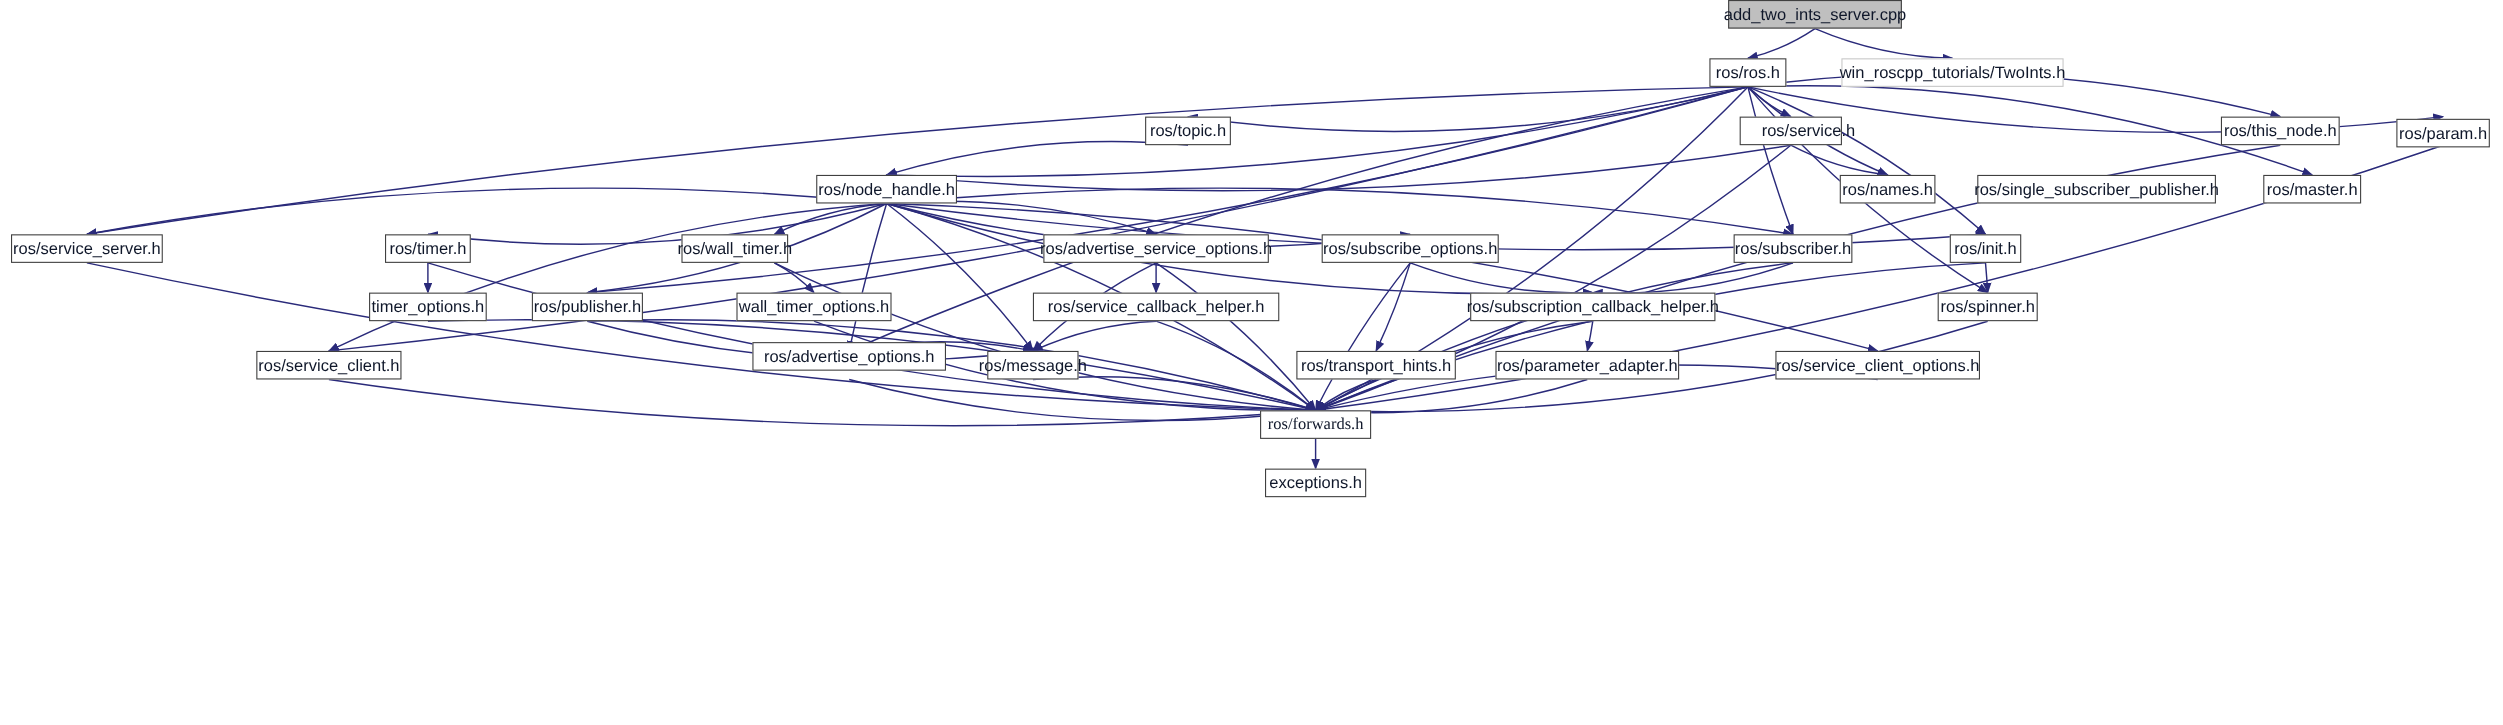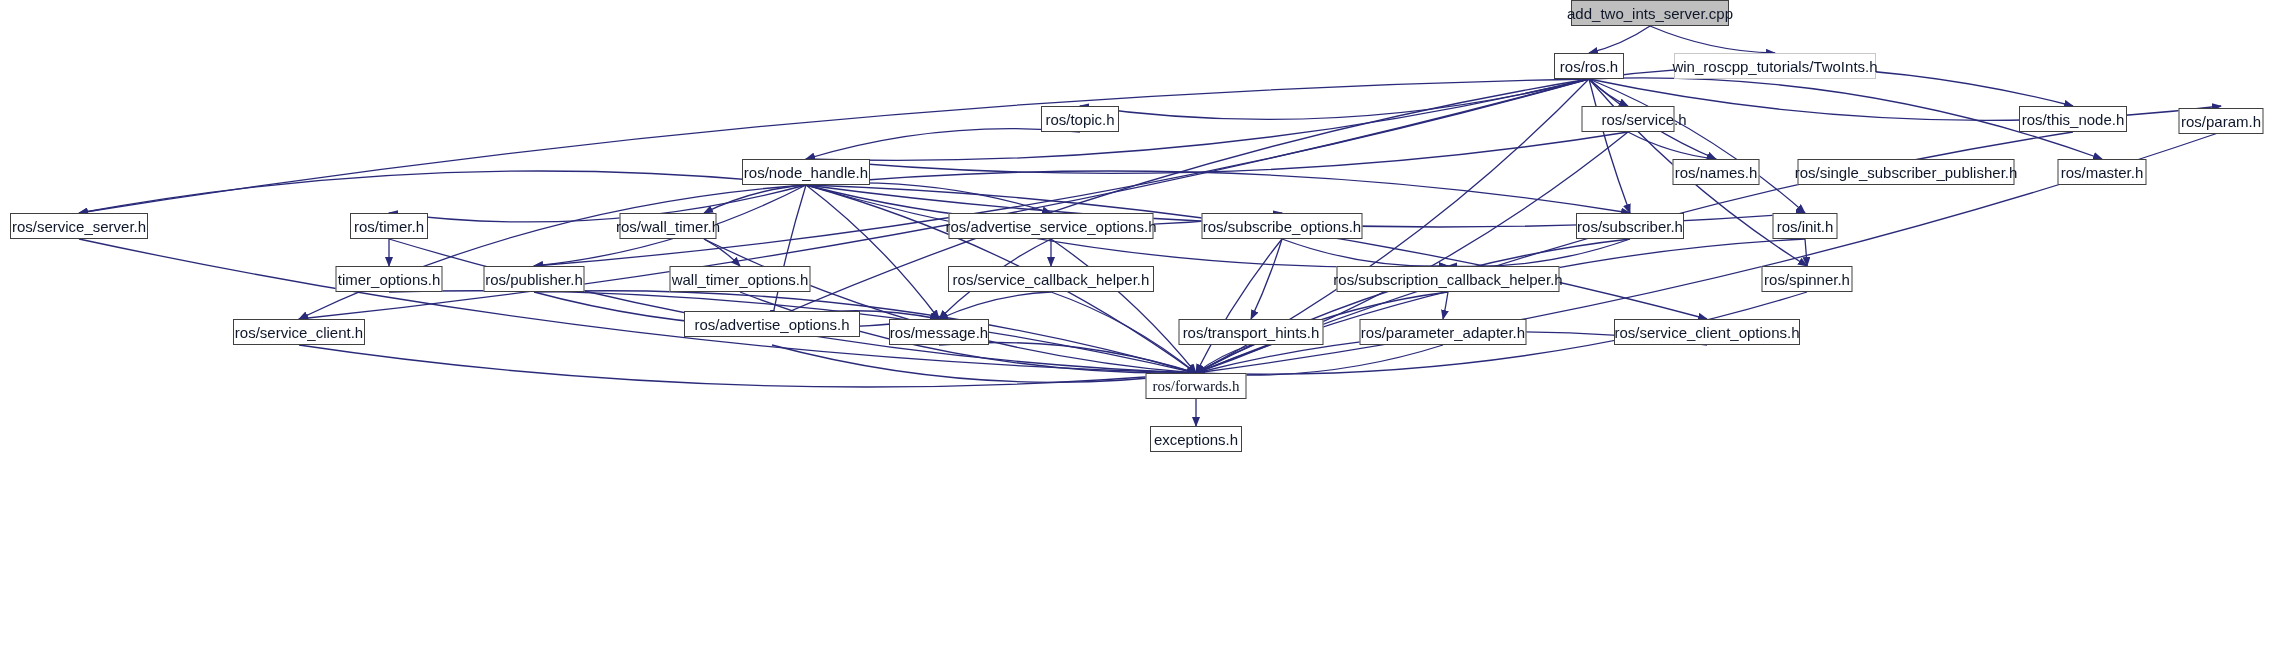--- a/index.html
+++ b/index.html
@@ -146,25 +146,25 @@
       <div class="node" style="left: 79px; top: 226px; width: 138px;">ros/service_server.h</div>
       <div class="node" style="left: 389px; top: 226px; width: 78px;">ros/timer.h</div>
       <div class="node" style="left: 668px; top: 226px; width: 97px;">ros/wall_timer.h</div>
       <div class="node" style="left: 1051px; top: 226px; width: 205px;">ros/advertise_service_options.h</div>
       <div class="node" style="left: 1282px; top: 226px; width: 161px;">ros/subscribe_options.h</div>
       <div class="node" style="left: 1630px; top: 226px; width: 108px;">ros/subscriber.h</div>
       <div class="node" style="left: 1805px; top: 226px; width: 65px;">ros/init.h</div>
       <div class="node" style="left: 389px; top: 279px; width: 107px;">timer_options.h</div>
       <div class="node" style="left: 534px; top: 279px; width: 101px;">ros/publisher.h</div>
       <div class="node" style="left: 740px; top: 279px; width: 141px;">wall_timer_options.h</div>
-      <div class="node" style="left: 1051px; top: 279px; width: 206px;">ros/service_callback_helper.h</div>
+      <div class="node" style="left: 1051px; top: 279px; width: 224px;">ros/service_callback_helper.h</div>
       <div class="node" style="left: 1448px; top: 279px; width: 223px;">ros/subscription_callback_helper.h</div>
       <div class="node" style="left: 1807px; top: 279px; width: 91px;">ros/spinner.h</div>
       <div class="node" style="left: 299px; top: 332px; width: 132px;">ros/service_client.h</div>
       <div class="node" style="left: 772px; top: 324px; width: 176px;">ros/advertise_options.h</div>
-      <div class="node" style="left: 939px; top: 332px; width: 100px;">ros/message.h</div>
+      <div class="node" style="left: 939px; top: 332px; width: 83px;">ros/message.h</div>
       <div class="node" style="left: 1251px; top: 332px; width: 145px;">ros/transport_hints.h</div>
       <div class="node" style="left: 1443px; top: 332px; width: 167px;">ros/parameter_adapter.h</div>
       <div class="node" style="left: 1707px; top: 332px; width: 186px;">ros/service_client_options.h</div>
       <div class="node" style="left: 1196px; top: 386px; width: 101px; font-family: Liberation Serif, serif;">ros/forwards.h</div>
       <div class="node" style="left: 1196px; top: 439px; width: 92px;">exceptions.h</div>
     </div>
 </div>
 
 </body></html>

